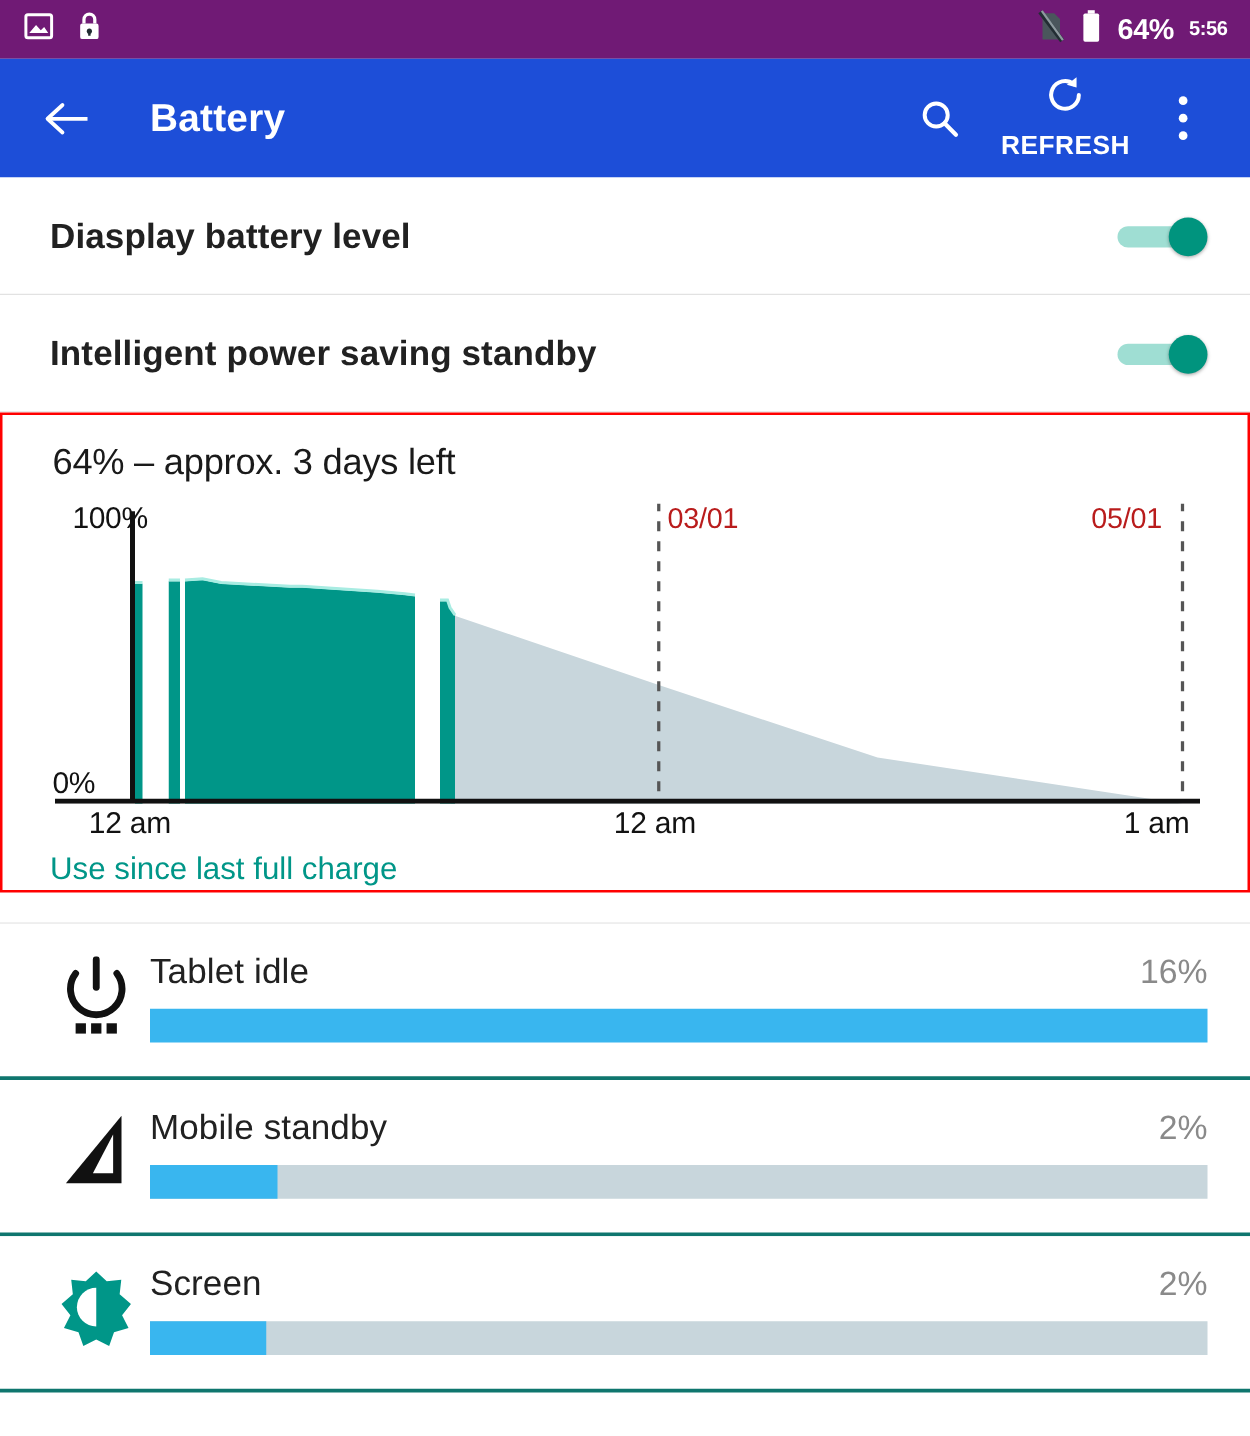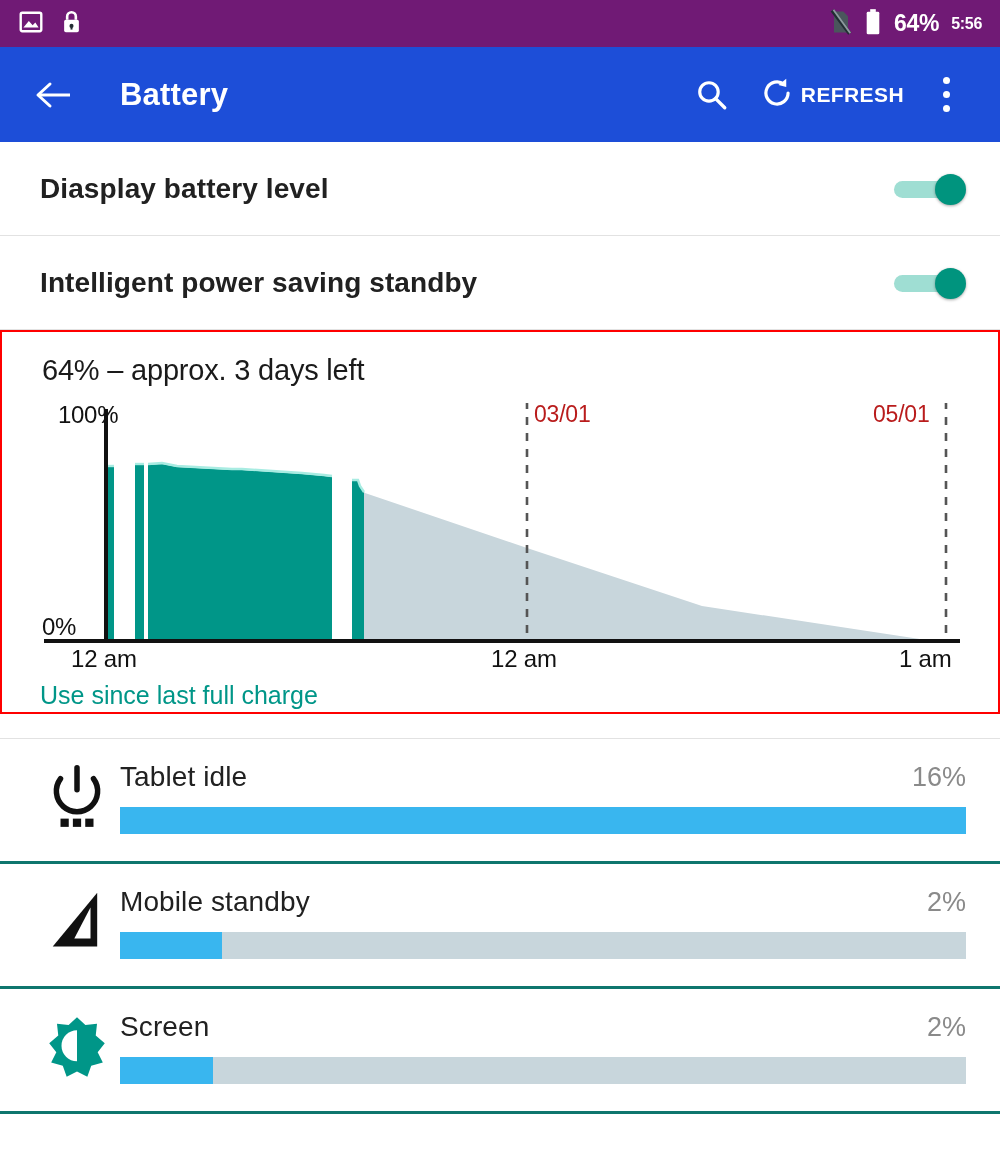--- a/index.html
+++ b/index.html
@@ -39,21 +39,21 @@
     font-weight: bold;
     margin-left: 46px;
     letter-spacing: 0.2px;
   }
   .appbar-actions {
     margin-left: auto;
     display: flex;
     align-items: center;
     gap: 0px;
   }
-  .act { display: flex; align-items: center; justify-content: center; }
+  .act { display: flex; align-items: center; justify-content: center; flex-direction: column; }
   .act-search { width: 62px; height: 62px; }
   .act-refresh { display: flex; align-items: center; gap: 8px; padding: 0 14px 0 18px; }
   .refresh-label { font-size: 21px; font-weight: bold; letter-spacing: 0.4px; }
   .act-more { width: 56px; height: 62px; }
   .dot3 { width: 7px; height: 7px; border-radius: 50%; background: #fff; }
   .dot3col { display: flex; flex-direction: column; gap: 7px; align-items: center; }
 
   
   .setting-row {
     height: 94px;

